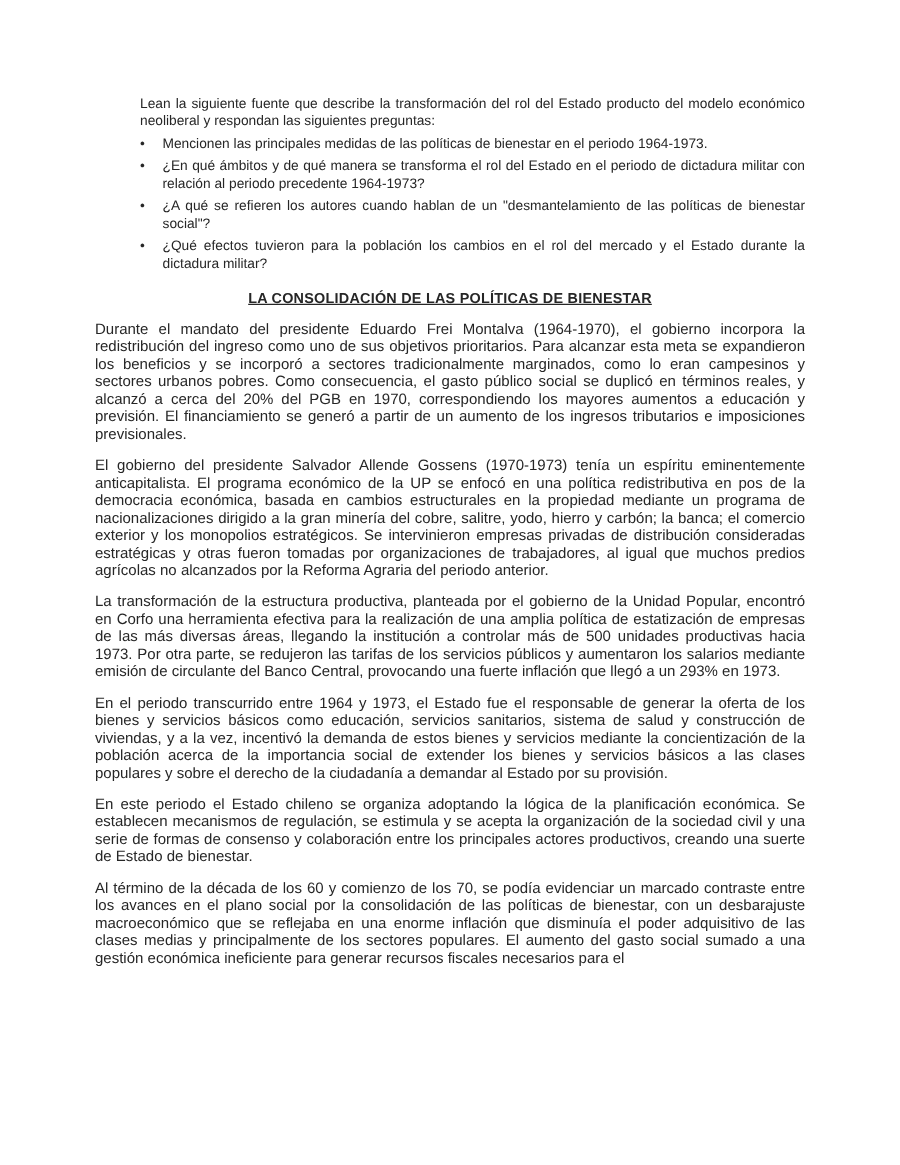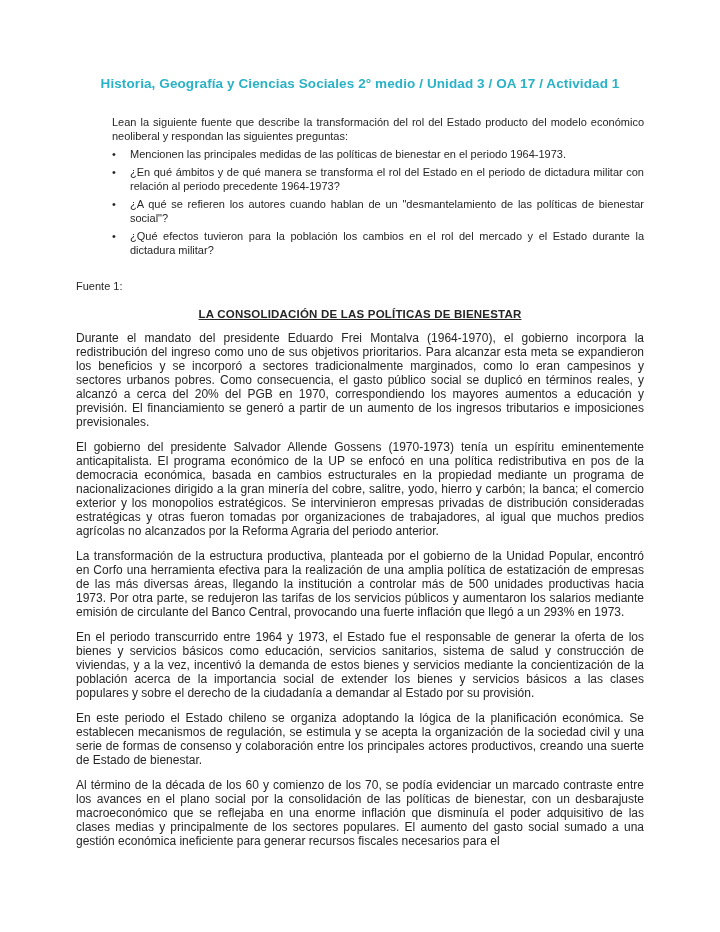--- a/index.html
+++ b/index.html
@@ -72,21 +72,20 @@
     text-align: justify;
     margin: 0 0 11px 0;
   }
 </style>
 </head>
 <body>
 
 <div class="page">
   <div class="content">
 
-    <h1 class="doc-title">Historia, Geografía y Ciencias Sociales 2° medio / Unidad 3 / OA 17 / Actividad 1</h1>
 
     <p class="intro">Lean la siguiente fuente que describe la transformación del rol del Estado producto del modelo económico neoliberal y respondan las siguientes preguntas:</p>
 
     <div class="bullet-list">
 
       <div class="bullet-item">
         <span class="bullet-dot">•</span>
         <span class="bullet-text">Mencionen las principales medidas de las políticas de bienestar en el periodo 1964-1973.</span>
       </div>
 
@@ -100,21 +99,20 @@
         <span class="bullet-text">¿A qué se refieren los autores cuando hablan de un "desmantelamiento de las políticas de bienestar social"?</span>
       </div>
 
       <div class="bullet-item">
         <span class="bullet-dot">•</span>
         <span class="bullet-text">¿Qué efectos tuvieron para la población los cambios en el rol del mercado y el Estado durante la dictadura militar?</span>
       </div>
 
     </div>
 
-    <p class="fuente-label">Fuente 1:</p>
 
     <h2 class="source-heading">LA CONSOLIDACIÓN DE LAS POLÍTICAS DE BIENESTAR</h2>
 
     <p class="para">Durante el mandato del presidente Eduardo Frei Montalva (1964-1970), el gobierno incorpora la redistribución del ingreso como uno de sus objetivos prioritarios. Para alcanzar esta meta se expandieron los beneficios y se incorporó a sectores tradicionalmente marginados, como lo eran campesinos y sectores urbanos pobres. Como consecuencia, el gasto público social se duplicó en términos reales, y alcanzó a cerca del 20% del PGB en 1970, correspondiendo los mayores aumentos a educación y previsión. El financiamiento se generó a partir de un aumento de los ingresos tributarios e imposiciones previsionales.</p>
     <p class="para">El gobierno del presidente Salvador Allende Gossens (1970-1973) tenía un espíritu eminentemente anticapitalista. El programa económico de la UP se enfocó en una política redistributiva en pos de la democracia económica, basada en cambios estructurales en la propiedad mediante un programa de nacionalizaciones dirigido a la gran minería del cobre, salitre, yodo, hierro y carbón; la banca; el comercio exterior y los monopolios estratégicos. Se intervinieron empresas privadas de distribución consideradas estratégicas y otras fueron tomadas por organizaciones de trabajadores, al igual que muchos predios agrícolas no alcanzados por la Reforma Agraria del periodo anterior.</p>
     <p class="para">La transformación de la estructura productiva, planteada por el gobierno de la Unidad Popular, encontró en Corfo una herramienta efectiva para la realización de una amplia política de estatización de empresas de las más diversas áreas, llegando la institución a controlar más de 500 unidades productivas hacia 1973. Por otra parte, se redujeron las tarifas de los servicios públicos y aumentaron los salarios mediante emisión de circulante del Banco Central, provocando una fuerte inflación que llegó a un 293% en 1973.</p>
     <p class="para">En el periodo transcurrido entre 1964 y 1973, el Estado fue el responsable de generar la oferta de los bienes y servicios básicos como educación, servicios sanitarios, sistema de salud y construcción de viviendas, y a la vez, incentivó la demanda de estos bienes y servicios mediante la concientización de la población acerca de la importancia social de extender los bienes y servicios básicos a las clases populares y sobre el derecho de la ciudadanía a demandar al Estado por su provisión.</p>
     <p class="para">En este periodo el Estado chileno se organiza adoptando la lógica de la planificación económica. Se establecen mecanismos de regulación, se estimula y se acepta la organización de la sociedad civil y una serie de formas de consenso y colaboración entre los principales actores productivos, creando una suerte de Estado de bienestar.</p>
     <p class="para">Al término de la década de los 60 y comienzo de los 70, se podía evidenciar un marcado contraste entre los avances en el plano social por la consolidación de las políticas de bienestar, con un desbarajuste macroeconómico que se reflejaba en una enorme inflación que disminuía el poder adquisitivo de las clases medias y principalmente de los sectores populares. El aumento del gasto social sumado a una gestión económica ineficiente para generar recursos fiscales necesarios para el</p>
 

